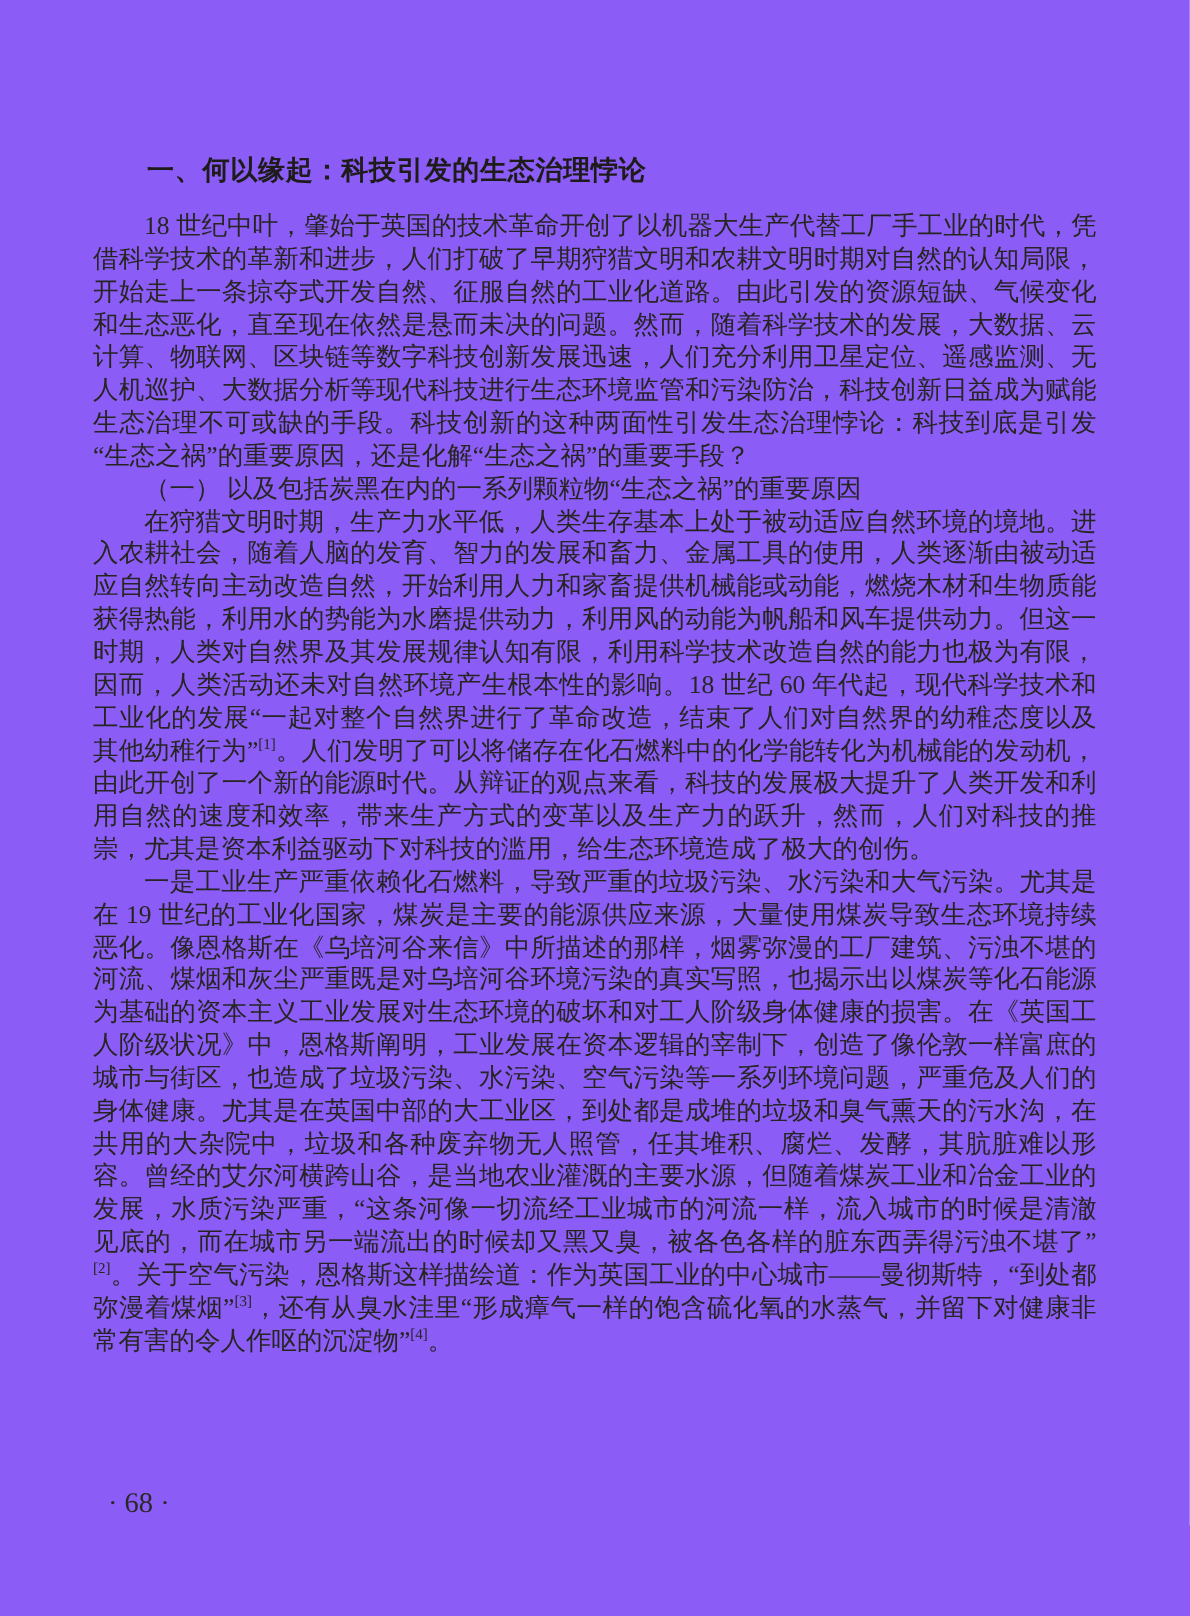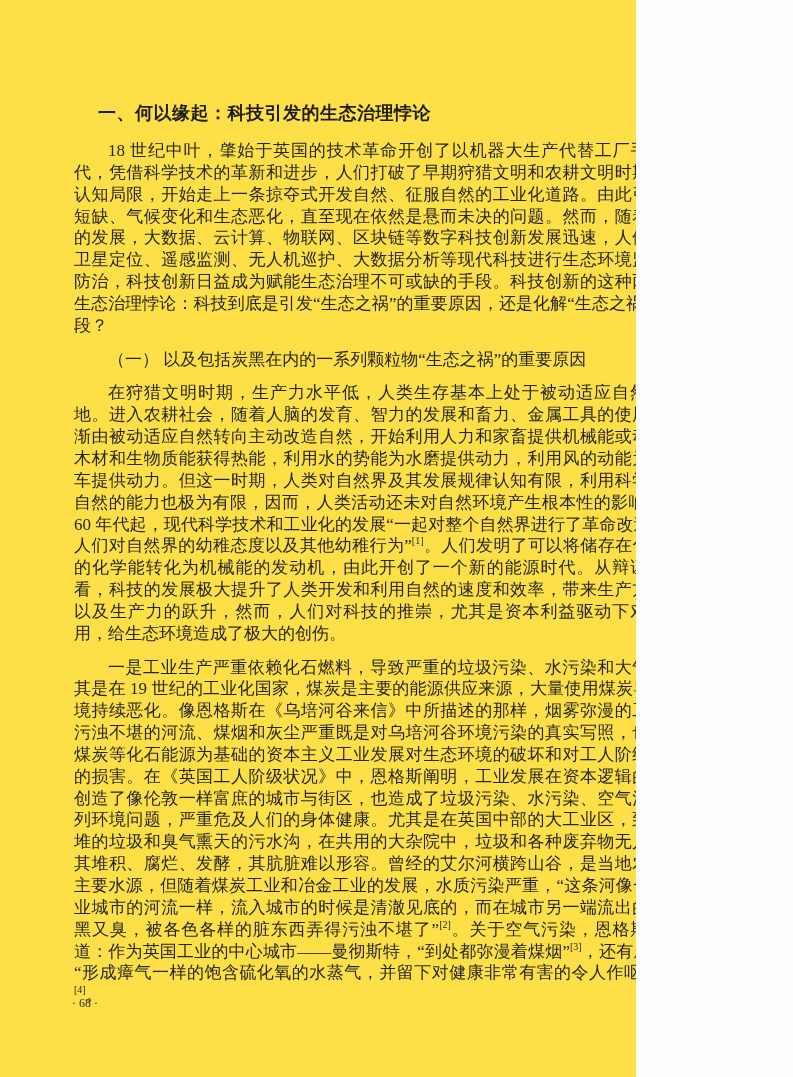--- a/index.html
+++ b/index.html
@@ -6,23 +6,23 @@
     margin: 0;
     padding: 0;
   }
   body {
     width: 793px;
     height: 1077px;
     background: #fdfdfc;
   }
   .page {
     position: relative;
-    width: 636px;
+    width: 793px;
     height: 1077px;
-    background: #fde047;
+    background: #8b5cf6;
     color: #232220;
     font-family: "Liberation Serif", "DejaVu Serif", serif;
     overflow: hidden;
     box-sizing: border-box;
   }
   .content {
     position: absolute;
     left: 62px;
     top: 103px;
     width: 669px;
@@ -31,39 +31,39 @@
     font-family: "Liberation Sans", "DejaVu Sans", sans-serif;
     font-size: 18px;
     font-weight: bold;
     line-height: 20px;
     margin: 0 0 17px 0;
     text-indent: 2em;
     color: #1d1c1a;
     letter-spacing: 0.5px;
   }
   .para {
-    margin: 12px;
+    margin: 0;
     font-size: 17px;
     line-height: 21.85px;
     text-align: justify;
     text-indent: 2em;
     word-break: break-all;
     color: #262522;
   }
   sup.cite {
     font-size: 10px;
     line-height: 0;
     vertical-align: super;
     letter-spacing: 0;
   }
   .page-number {
     position: absolute;
     left: 72px;
     top: 994px;
-    font-size: 12px;
+    font-size: 19px;
     line-height: 18px;
     color: #2a2927;
     font-family: "Liberation Serif", "DejaVu Serif", serif;
   }
 </style>
 </head>
 <body>
 
 <div class="page">
   <div class="content">

